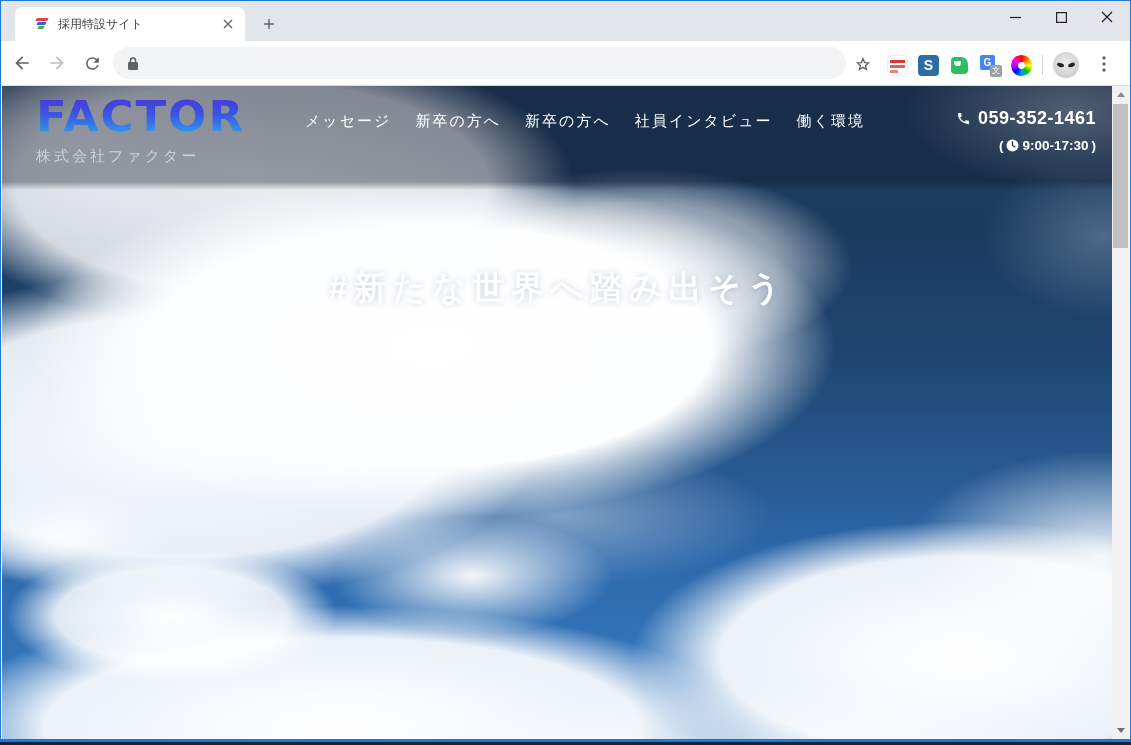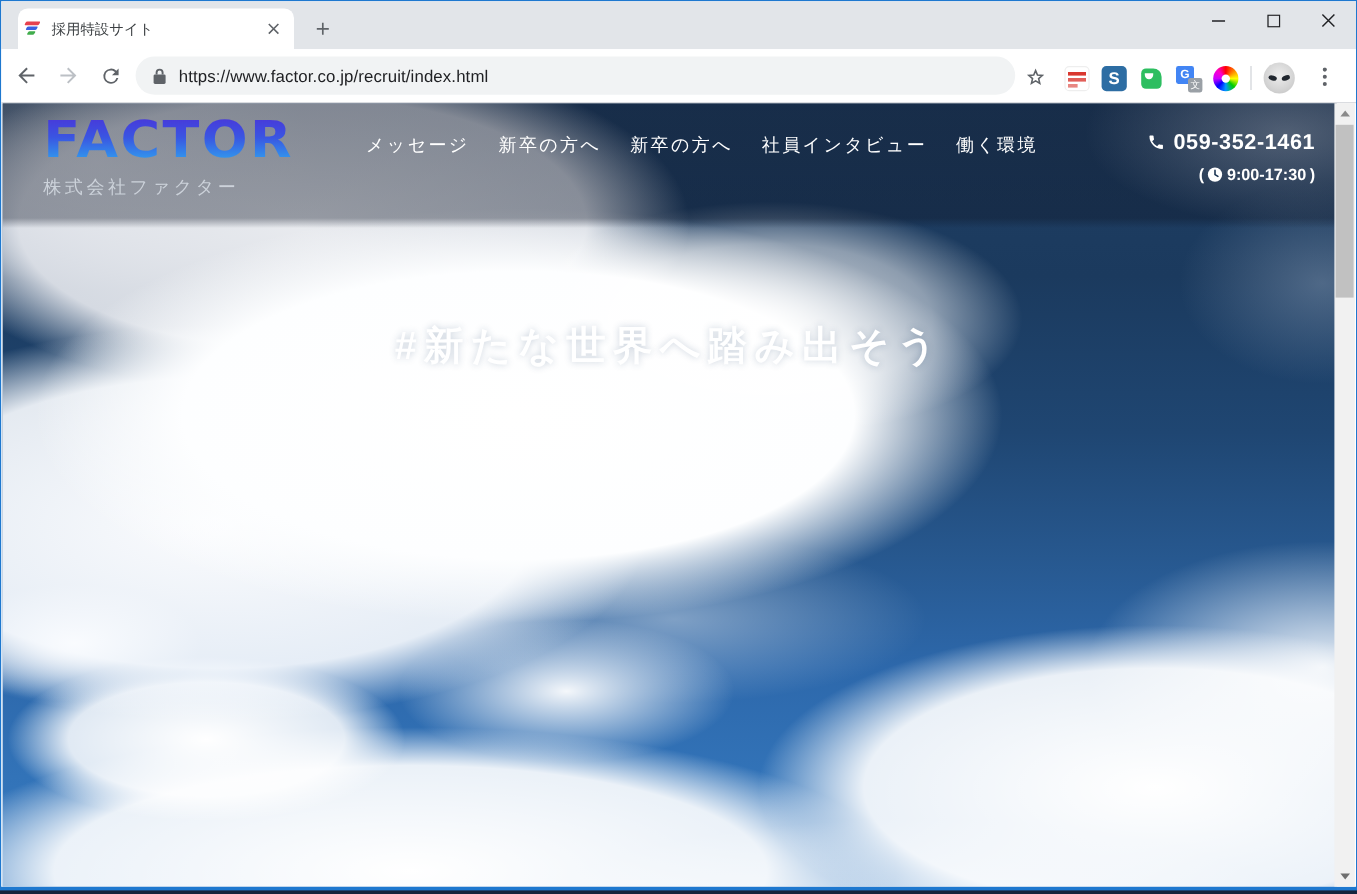--- a/index.html
+++ b/index.html
@@ -6,21 +6,21 @@
   html,body { width:1131px; height:745px; }
   body { font-family:"Liberation Sans","DejaVu Sans",sans-serif; background:#13233c; overflow:hidden; }
 
   .desktop { position:relative; width:1131px; height:745px; background:#13233c; }
   .window { position:absolute; top:0; left:0; width:1131px; height:740px;
             border:1px solid #1e78cf; background:#fff; overflow:hidden; }
 
   
   .titlebar { position:relative; height:40px; background:#e2e5e9; }
   .tab { position:absolute; left:14px; top:6px; width:230px; height:34px; background:#fff;
-         border-radius:8px 8px 0 0; display:flex; align-items:center; padding:0 8px 0 4px; }
+         border-radius:8px 8px 0 0; display:flex; align-items:center; padding:0 8px 0 19px; }
   .favicon { width:16px; height:16px; position:relative; flex:0 0 16px; }
   .favicon i { position:absolute; left:2px; height:3px; border-radius:1px; transform:skewX(-28deg); }
   .favicon i:nth-child(1){ top:2px;  width:12px; background:#e6404e; }
   .favicon i:nth-child(2){ top:6px;  width:9px;  background:#3b5fe0; left:3px;}
   .favicon i:nth-child(3){ top:10px; width:6px;  background:#41ad4d; left:4px;}
   .tab-title { font-size:12px; color:#3c4043; margin-left:8px; flex:1; white-space:nowrap; overflow:hidden; }
   .tab-close { width:18px; height:18px; display:flex; align-items:center; justify-content:center;
                border-radius:50%; color:#5f6368; }
   .newtab-btn { position:absolute; left:256px; top:11px; width:24px; height:24px; display:flex;
                 align-items:center; justify-content:center; color:#5f6368; border-radius:50%; }
@@ -175,21 +175,20 @@
             <path d="M17.65 6.35A8 8 0 1 0 19.73 14h-2.08A6 6 0 1 1 12 6c1.66 0 3.14.69 4.22 1.78L13 11h7V4l-2.35 2.35z" fill="#5f6368"></path>
           </svg>
       </div>
       <div class="omnibox">
         <span class="lock">
           <svg width="12" height="15" viewBox="0 0 12 15">
               <rect x="1" y="6" width="10" height="8" rx="1.2" fill="#5f6368"></rect>
               <path d="M3.5 6V4.5a2.5 2.5 0 0 1 5 0V6" fill="none" stroke="#5f6368" stroke-width="1.6"></path>
             </svg>
         </span>
-        <span class="url-text">https://www.factor.co.jp/recruit/index.html</span>
       </div>
       <div class="star-btn">
         <svg width="20" height="20" viewBox="0 0 24 24">
             <path d="M12 17.27l4.15 2.51-1.1-4.72 3.67-3.18-4.83-.41L12 7l-1.89 4.46-4.83.41 3.67 3.18-1.1 4.72z" fill="none" stroke="#5f6368" stroke-width="1.6"></path>
           </svg>
       </div>
       <div class="ext-row">
         <div class="ext ext-red">
             <i></i>
             <i></i>

